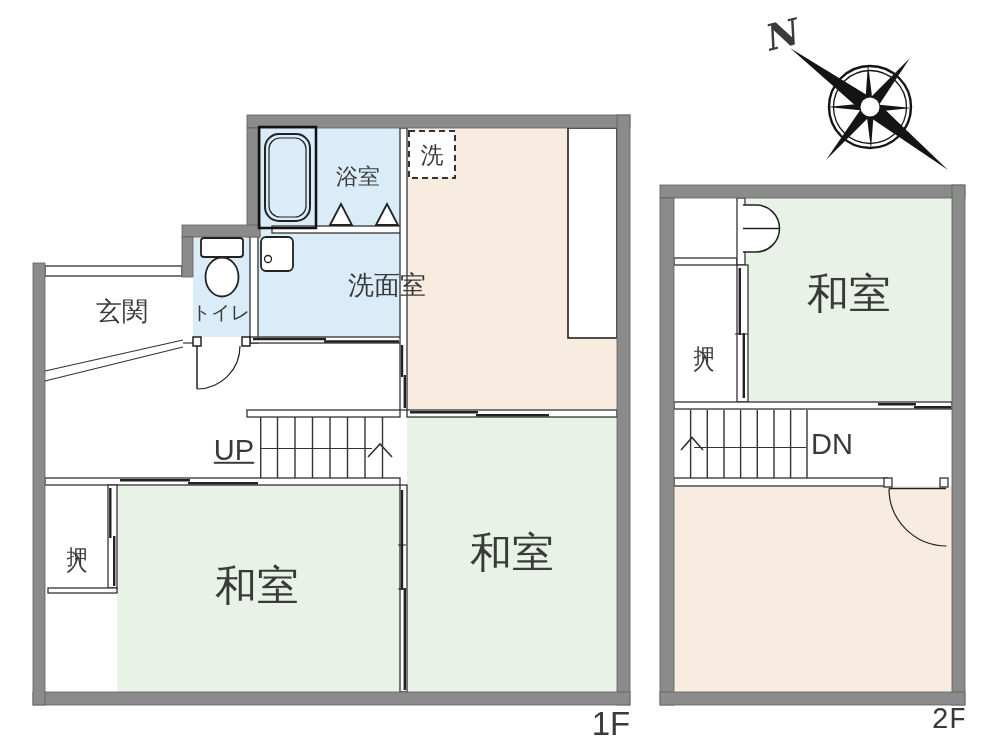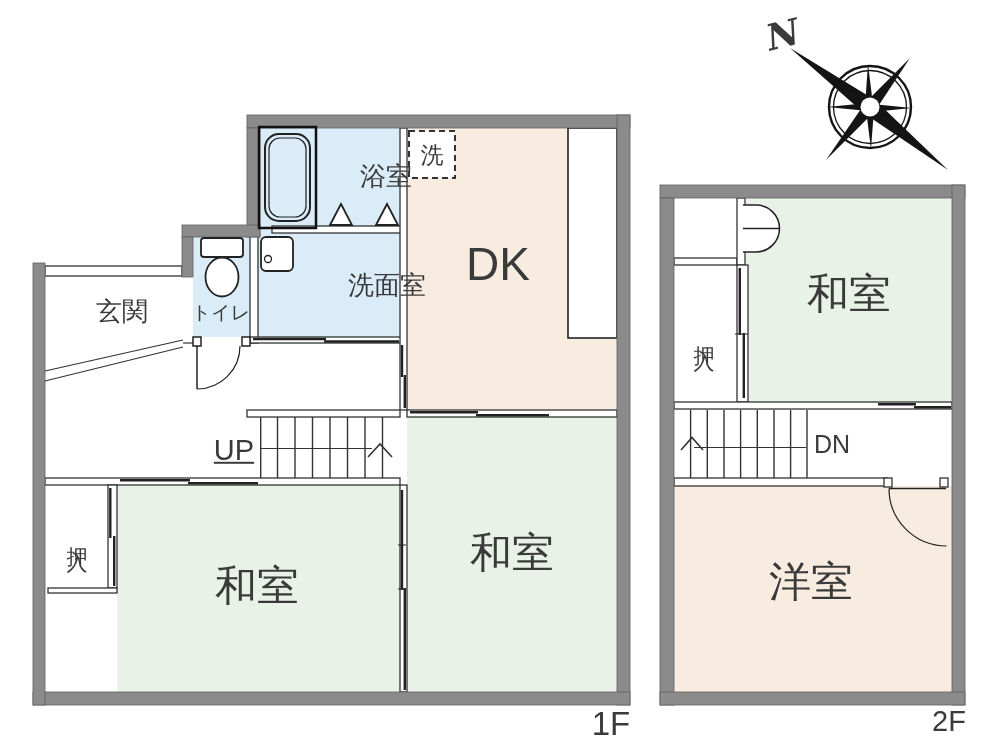--- a/index.html
+++ b/index.html
@@ -177,31 +177,29 @@
     <polygon points="868,64 873,105 865,106" fill="#141414"></polygon>
     <polygon points="871,149 874,109 866,110" fill="#141414"></polygon>
     <polygon points="827,107 868,103 868,111" fill="#141414"></polygon>
     <polygon points="912,108 872,104 872,112" fill="#141414"></polygon>
     <circle cx="870" cy="107" r="9.5" fill="#ffffff"></circle>
   </g>
 </svg>
 
 <div class="lbl" style="left:122px;top:312px;font-size:26px;">玄関</div>
 <div class="lbl" style="left:221px;top:313px;font-size:19px;">トイレ</div>
-<div class="lbl" style="left:386px;top:177px;font-size:26px;">浴室</div>
+<div class="lbl" style="left:358px;top:177px;font-size:22px;">浴室</div>
 <div class="lbl" style="left:343px;top:286px;font-size:26px;margin-left:44px;">洗面室</div>
 <div class="lbl" style="left:432px;top:155px;font-size:23px;">洗</div>
-<div class="lbl" style="left:498px;top:264px;font-size:46px;">DK</div>
 <div class="lbl" style="left:234px;top:450px;font-size:29px;text-decoration:underline;">UP</div>
 <div class="lbl" style="left:257px;top:586px;font-size:42px;">和室</div>
 <div class="lbl" style="left:512px;top:553px;font-size:42px;">和室</div>
 <div class="lbl vert" style="left:77px;top:534px;font-size:21px;">押入</div>
 <div class="lbl" style="left:611px;top:724px;font-size:33px;">1F</div>
 
 <div class="lbl" style="left:849px;top:294px;font-size:42px;">和室</div>
 <div class="lbl vert" style="left:704px;top:333px;font-size:21px;">押入</div>
-<div class="lbl" style="left:832px;top:444px;font-size:25px;">DN</div>
-<div class="lbl" style="left:811px;top:582px;font-size:42px;">洋室</div>
-<div class="lbl" style="left:949px;top:721px;font-size:29px;">2F</div>
+<div class="lbl" style="left:832px;top:444px;font-size:29px;">DN</div>
+<div class="lbl" style="left:949px;top:721px;font-size:29px;font-family:Liberation Mono, monospace;">2F</div>
 
 <div class="lbl north" style="left:783px;top:35px;font-size:36px;">N</div>
 
 </div>
 
 </body></html>

